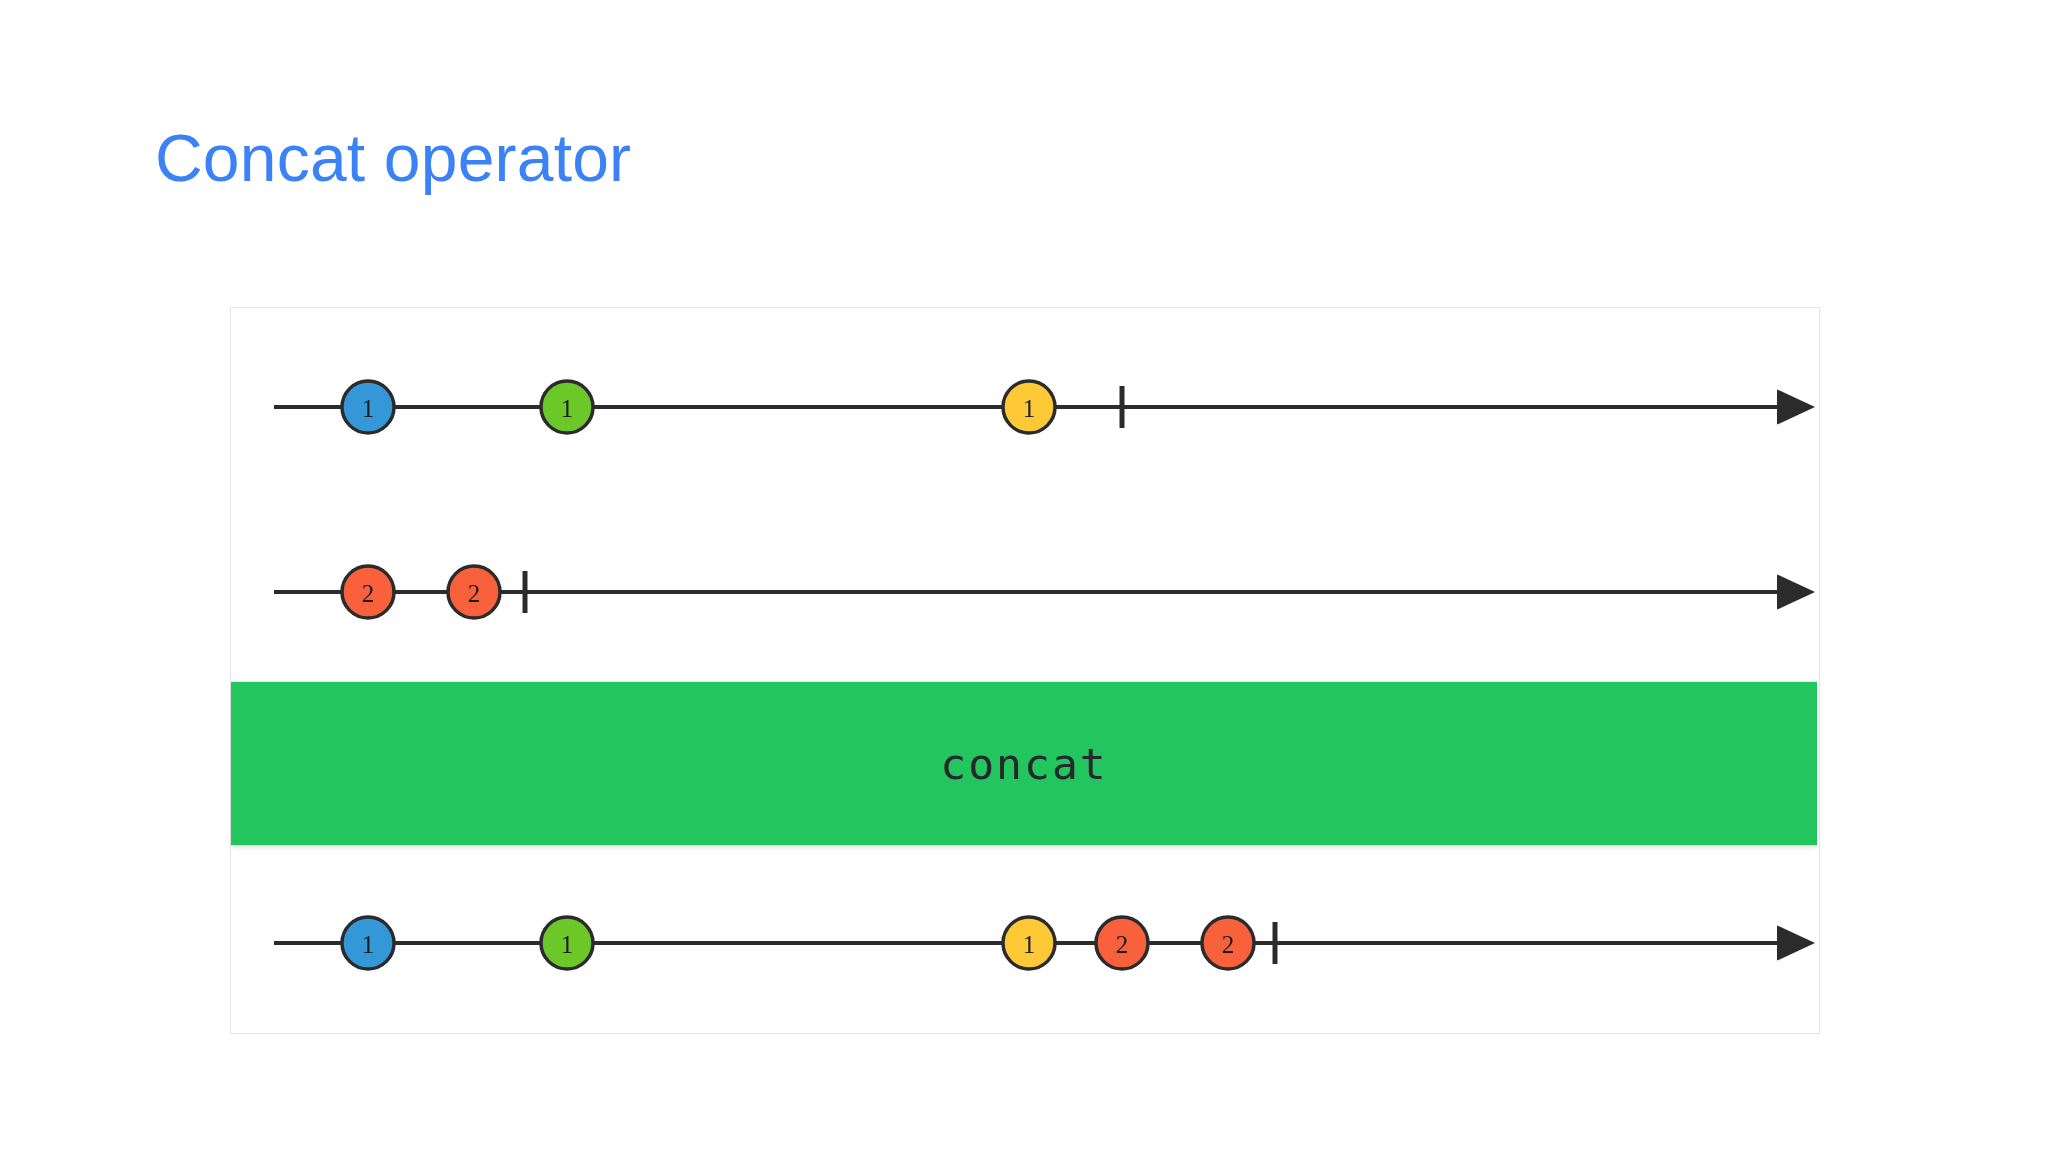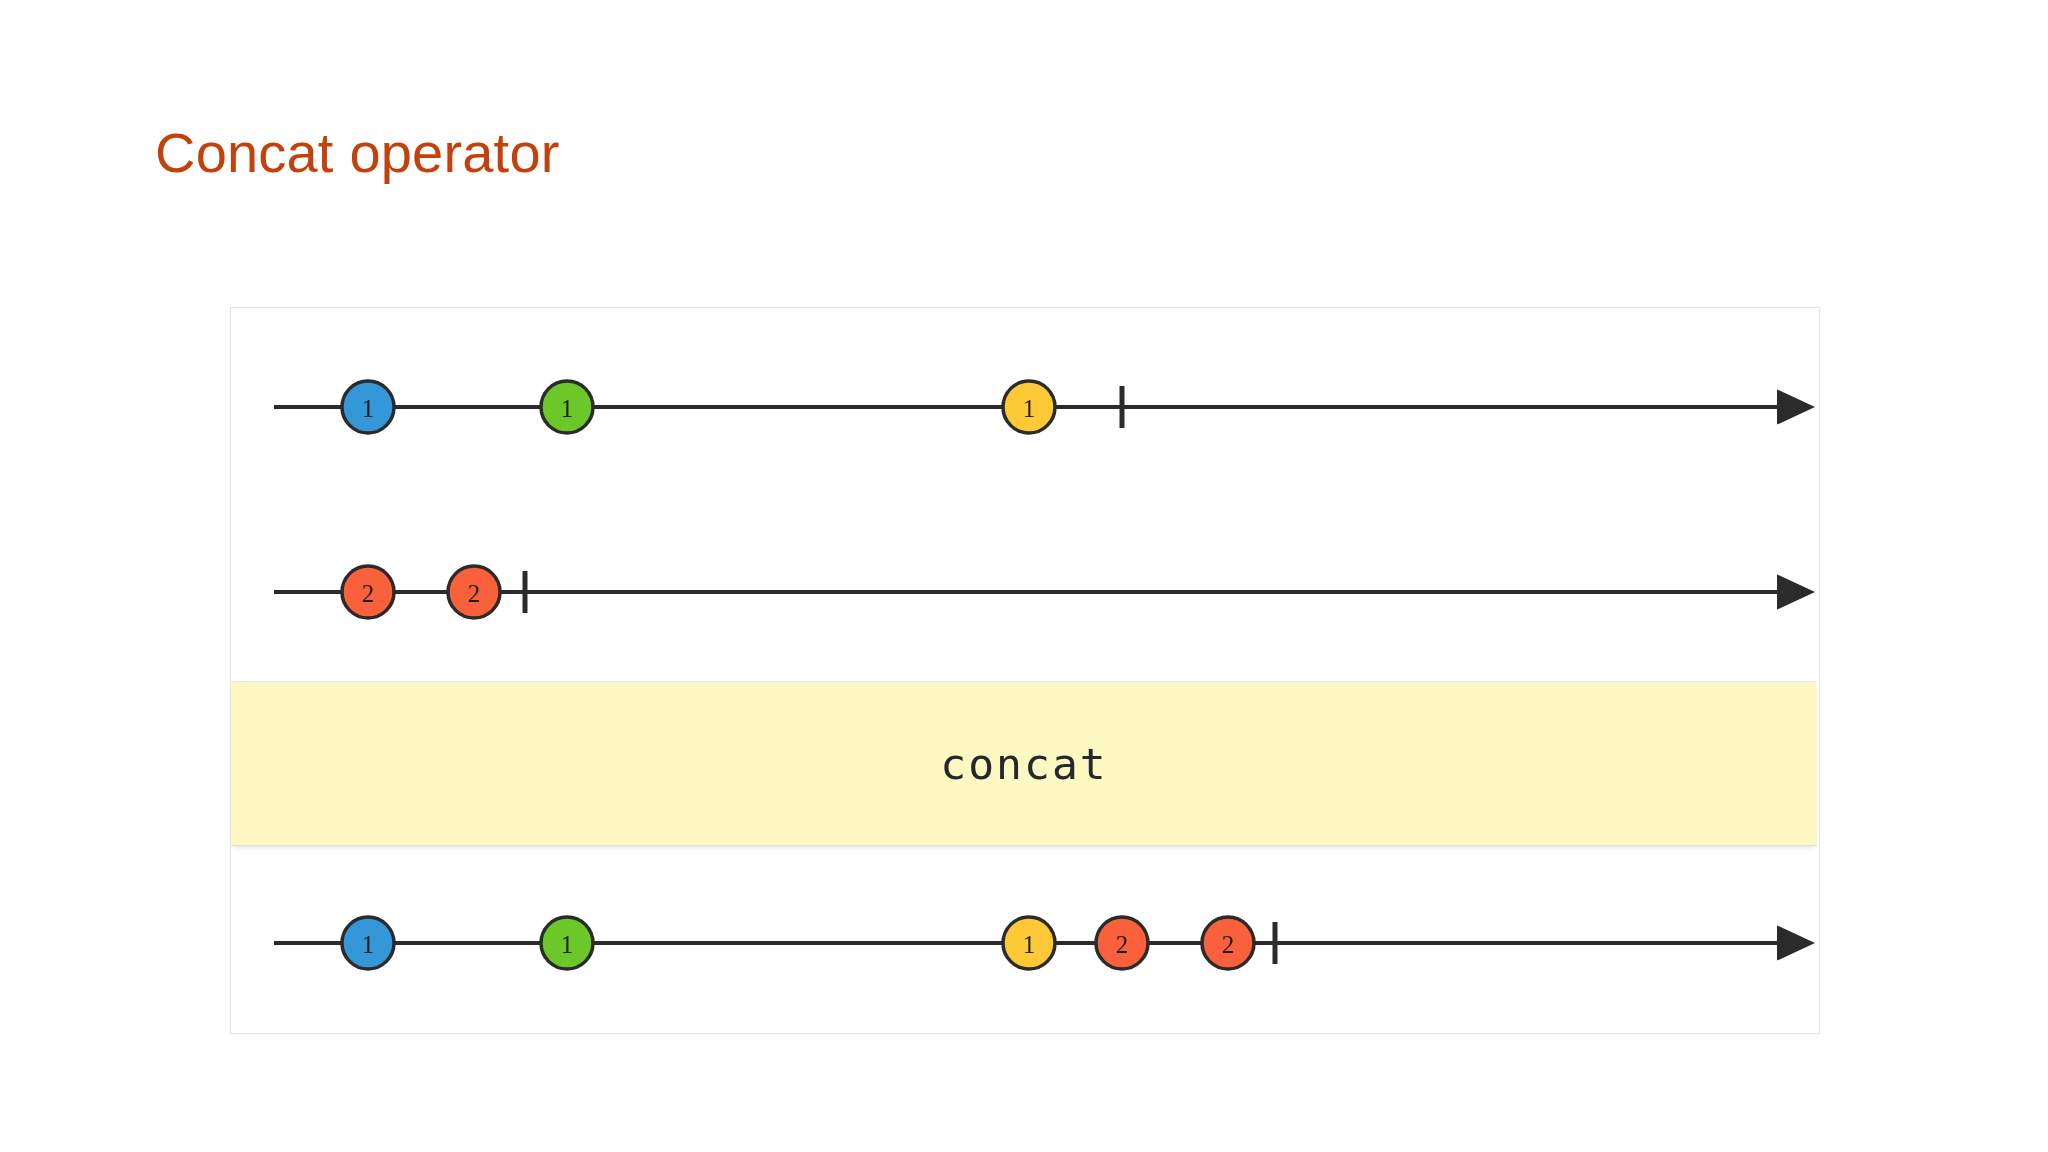--- a/index.html
+++ b/index.html
@@ -13,23 +13,23 @@
     position: relative;
     overflow: hidden;
     font-family: "Liberation Sans", sans-serif;
   }
 
   #page-title {
     position: absolute;
     left: 155px;
     top: 122px;
     font-family: "Liberation Sans", sans-serif;
-    font-size: 56px;
+    font-size: 66px;
     font-weight: 300;
-    color: #c2410c;
+    color: #3b82f6;
     letter-spacing: 0.2px;
     line-height: 1.1;
     white-space: nowrap;
   }
 
   #marble-panel {
     position: absolute;
     left: 230px;
     top: 307px;
     width: 1590px;
@@ -47,21 +47,21 @@
     height: 100%;
     display: block;
   }
 
   #operator-box {
     position: absolute;
     left: 0px;
     top: 373px;
     width: 1586px;
     height: 165px;
-    background: #fef9c3;
+    background: #22c55e;
     border-top: 1px solid #e8e8e8;
     border-bottom: 1px solid #e0e0e0;
     box-sizing: border-box;
     box-shadow: 0 3px 5px -2px rgba(0,0,0,0.14);
     display: flex;
     align-items: center;
     justify-content: center;
     z-index: 5;
   }
 

